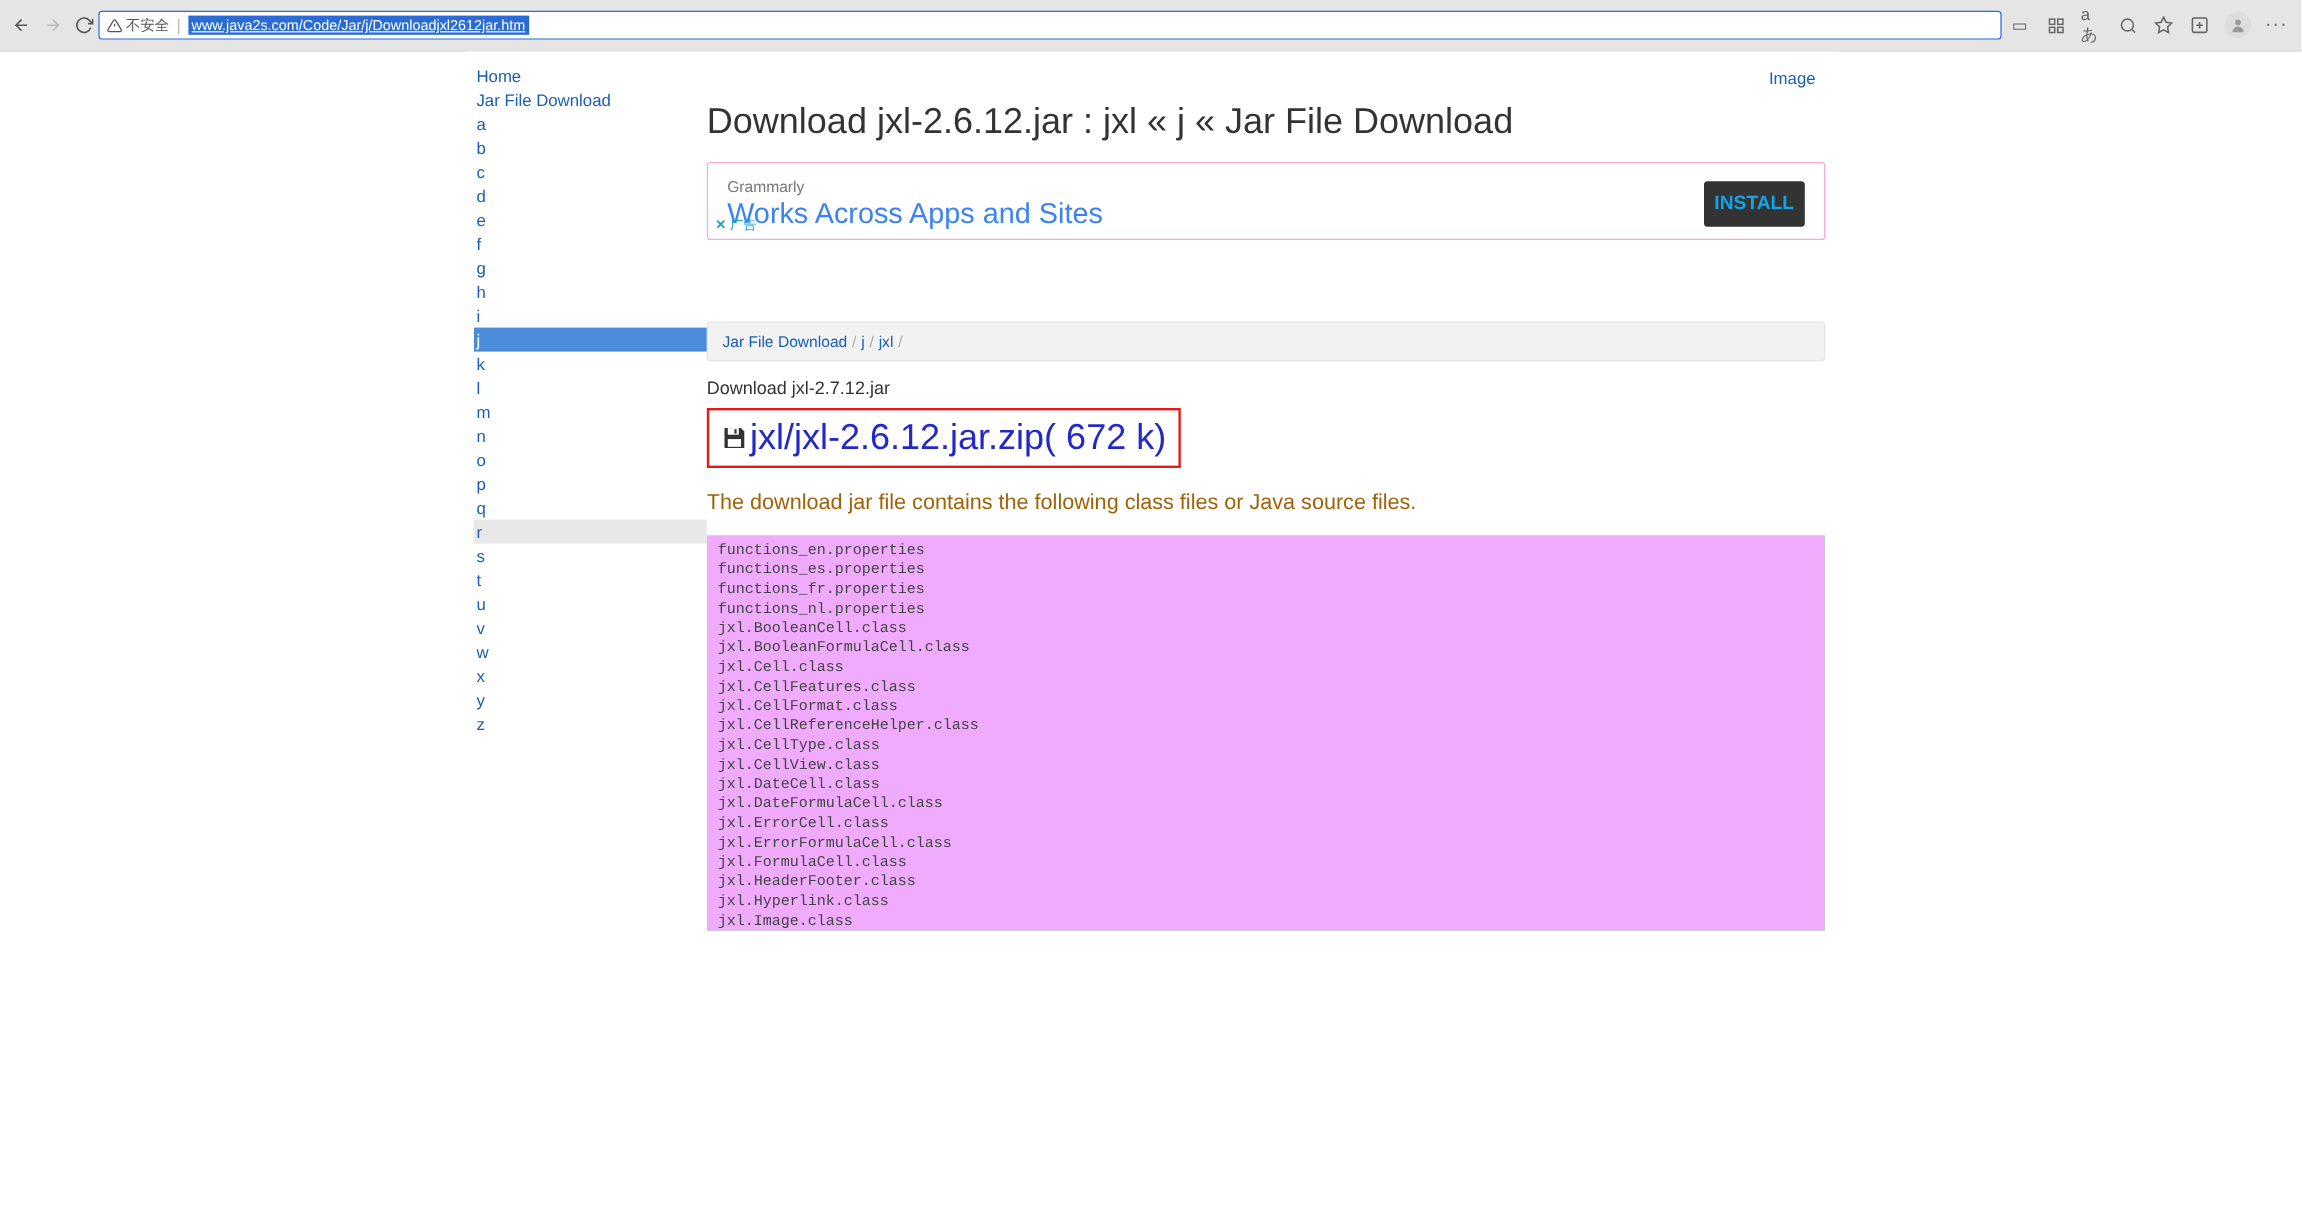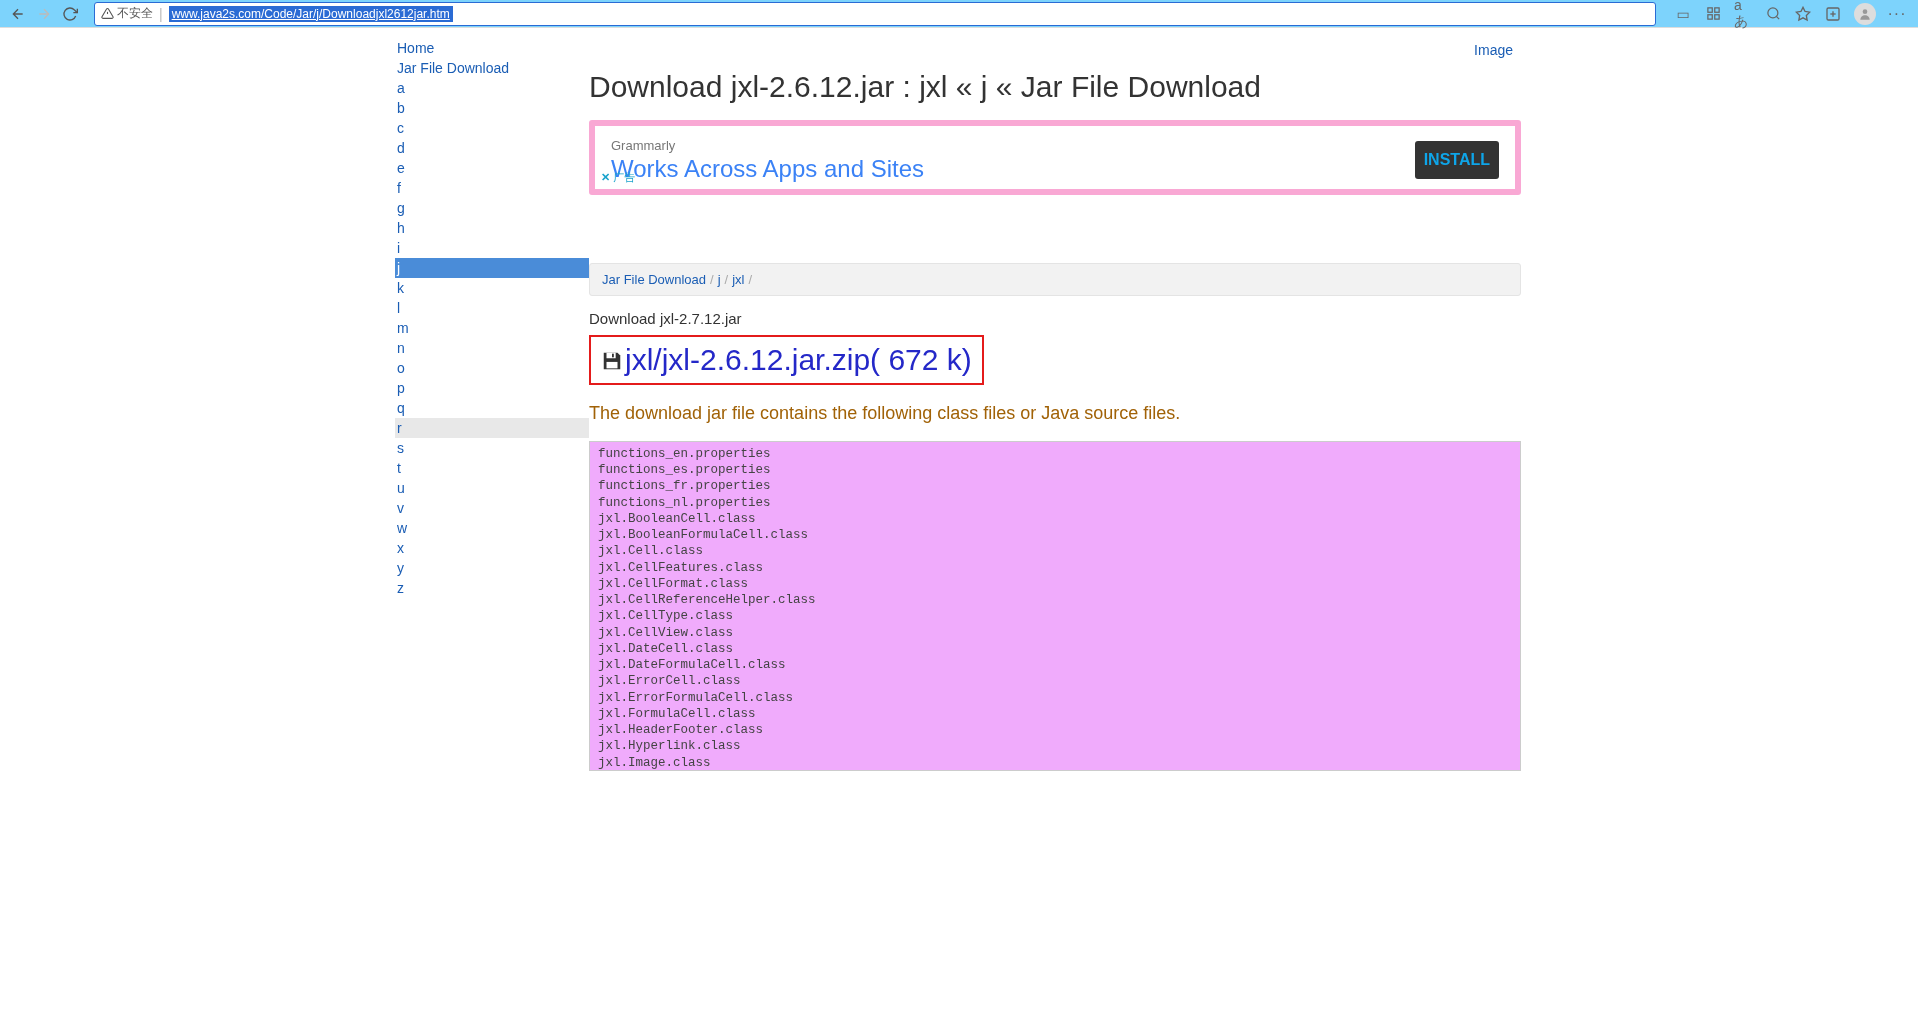--- a/index.html
+++ b/index.html
@@ -1,19 +1,19 @@
 <!DOCTYPE html>
 <html><head>
 <meta charset="utf-8">
 <style>
 * { margin: 0; padding: 0; box-sizing: border-box; }
 body { font-family: Arial, "Microsoft YaHei", sans-serif; font-size: 14px; background: #fff; }
 
 
-.browser-bar { height: 28px; display: flex; align-items: center; padding: 0 6px; border-bottom: 1px solid #ddd; background: #7dd3fc; gap: 12px; }
+.browser-bar { height: 43px; display: flex; align-items: center; padding: 0 6px; border-bottom: 1px solid #ddd; background: #e5e5e5; gap: 0; }
 .nav-btns { display: flex; align-items: center; gap: 10px; padding: 0 4px; }
 .nav-icon { width: 16px; height: 16px; display: flex; align-items: center; justify-content: center; color: #555; }
 .nav-icon.disabled { color: #bbb; }
 .addr-wrap { flex: 1; height: 24px; border: 1px solid #2a6bd4; border-radius: 3px; display: flex; align-items: center; padding: 0 6px; gap: 6px; background: #fff; }
 .site-warn { color: #555; font-size: 12px; display: flex; align-items: center; gap: 3px; }
 .warn-sep { color: #bbb; }
 .addr-url { background: #2a6bd4; color: #fff; font-size: 12px; padding: 1px 3px; text-decoration: underline; }
 .right-icons { display: flex; align-items: center; gap: 12px; padding: 0 6px; }
 .chrome-icon { width: 18px; height: 18px; display: flex; align-items: center; justify-content: center; color: #666; font-size: 14px; }
 .profile-icon { width: 22px; height: 22px; border-radius: 50%; background: #ddd; display: flex; align-items: center; justify-content: center; }
@@ -26,21 +26,21 @@
 .sidebar a { display: block; color: #1a5db4; text-decoration: none; font-size: 14px; line-height: 20px; padding-left: 2px; }
 .sidebar a.active { background: #4a8cd8; color: #fff; }
 .sidebar a.hovered { background: #e8e8e8; }
 .main { flex: 1; padding-right: 8px; }
 .search-link { text-align: right; padding: 4px 8px; }
 .search-link a { color: #1a5db4; text-decoration: none; font-size: 14px; }
 
 h1.page-title { font-size: 30px; font-weight: normal; color: #333; margin: 6px 0 14px; line-height: 1.25; }
 
 
-.ad-box { border: 6px solid #f9a8d4; border-radius: 3px; padding: 12px 16px 6px; position: relative; display: flex; align-items: center; gap: 12px; }
+.ad-box { border: 1px solid #f9a8d4; border-radius: 3px; padding: 12px 16px 6px; position: relative; display: flex; align-items: center; gap: 12px; }
 .ad-left { flex: 1; }
 .ad-brand { color: #777; font-size: 13px; }
 .ad-head { font-size: 24px; color: #3b82f6; margin-top: 2px; }
 .ad-btn { background: #333; color: #0ea5e9; padding: 10px 9px; font-size: 16px; font-weight: bold; border-radius: 3px; }
 .ad-close { position: absolute; left: 6px; bottom: 4px; color: #1aa3cc; font-size: 11px; }
 
 
 .crumb { background: #f2f2f2; border: 1px solid #e4e4e4; border-radius: 3px; padding: 8px 12px; margin-top: 68px; font-size: 13px; }
 .crumb a { color: #1a5db4; text-decoration: none; }
 .crumb .sep { color: #aaa; padding: 0 4px; }

